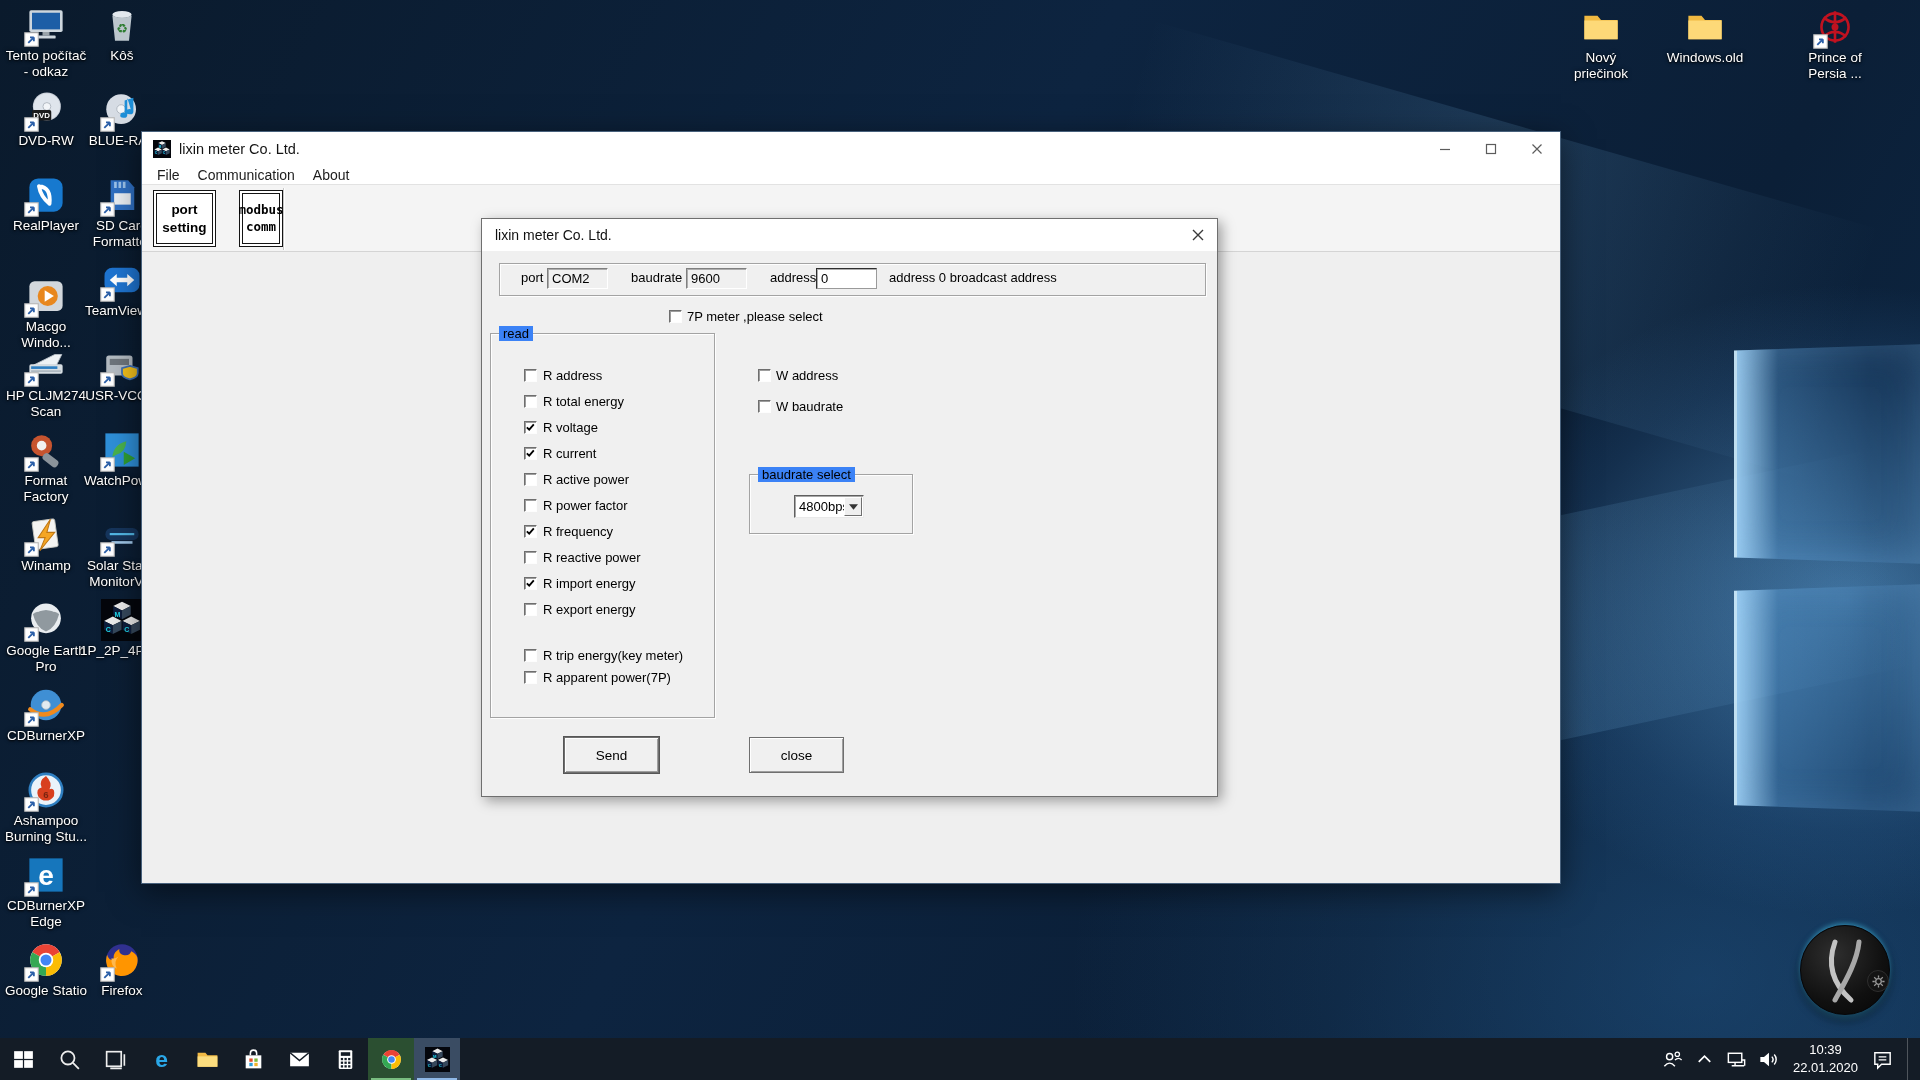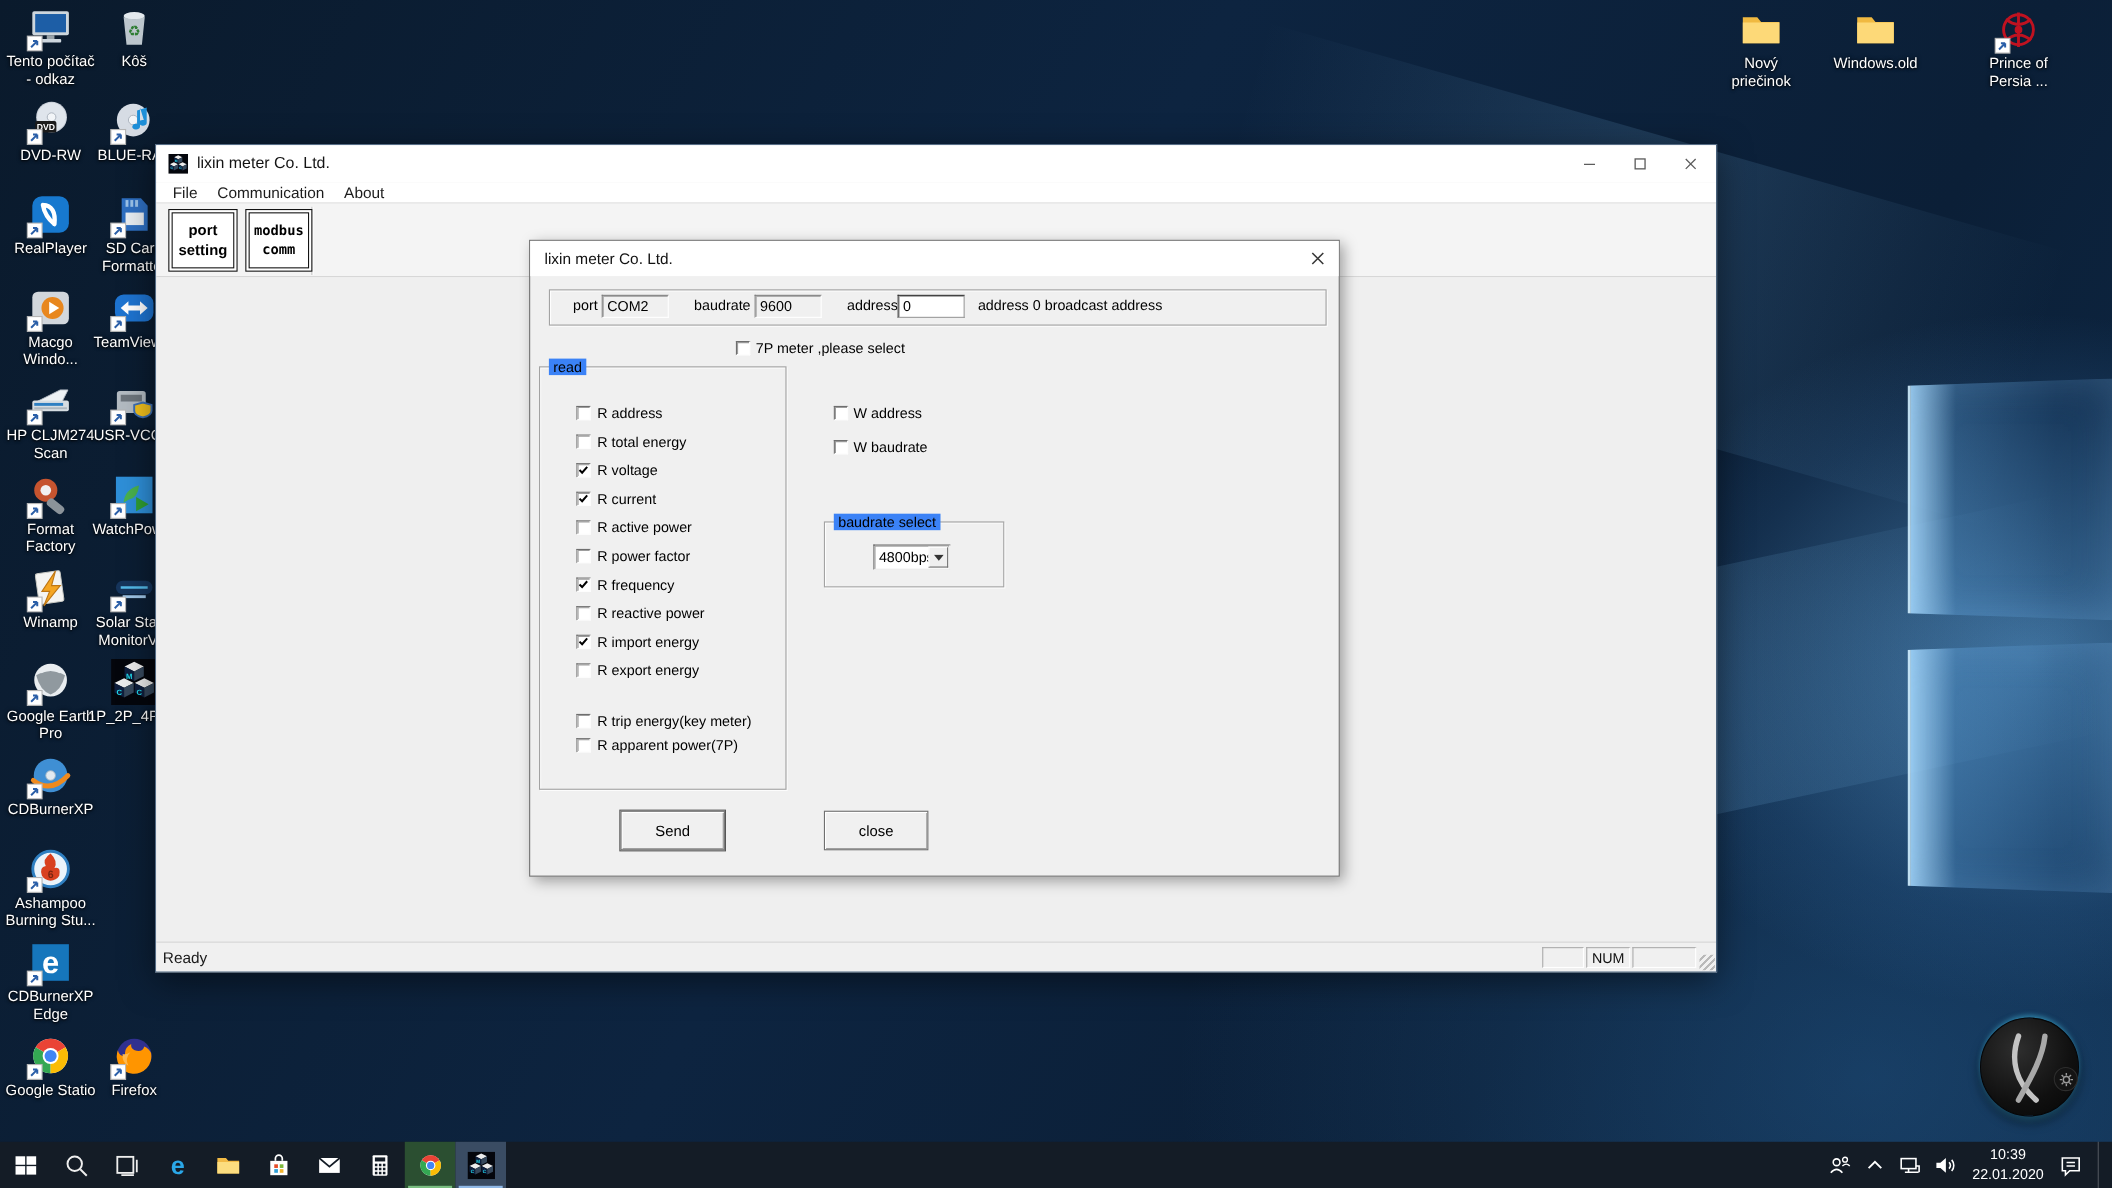--- a/index.html
+++ b/index.html
@@ -180,21 +180,21 @@
         </svg>
         <span class="ov" data-name="shortcut-arrow-icon">
           <svg viewBox="0 0 14 14" xmlns="http://www.w3.org/2000/svg">
             <rect x="0.7" y="0.7" width="12.6" height="12.6" fill="#fff" stroke="#b5b5b5"></rect>
             <path d="M4 10.2 L9.2 5 M9.2 5 H5.6 M9.2 5 V8.6" stroke="#2b5fa8" stroke-width="1.7" fill="none"></path>
           </svg>
         </span>
       </div>
       <div class="lb" data-name="desktop-icon-label">RealPlayer</div>
     </div>
-    <div class="dsk" data-name="desktop-icon" style="left: 4px; top: 259px;">
+    <div class="dsk" data-name="desktop-icon" style="left: 4px; top: 275px;">
       <div class="ic" data-name="macgo-icon">
         <svg viewBox="0 0 48 48" xmlns="http://www.w3.org/2000/svg">
           <rect x="5" y="7" width="38" height="34" rx="6" fill="#d2d7dc"></rect>
           <circle cx="26" cy="24" r="11.5" fill="#e8871e"></circle>
           <path d="M22.5 17.5 L33 24 L22.5 30.5 Z" fill="#fff"></path>
         </svg>
         <span class="ov" data-name="shortcut-arrow-icon">
           <svg viewBox="0 0 14 14" xmlns="http://www.w3.org/2000/svg">
             <rect x="0.7" y="0.7" width="12.6" height="12.6" fill="#fff" stroke="#b5b5b5"></rect>
             <path d="M4 10.2 L9.2 5 M9.2 5 H5.6 M9.2 5 V8.6" stroke="#2b5fa8" stroke-width="1.7" fill="none"></path>
@@ -556,35 +556,28 @@
       <span class="menu-item" data-name="menu-about">About</span>
     </div>
   <div id="toolbar" data-name="toolbar">
     <div class="tb-sep" data-name="toolbar-separator"></div>
   <div class="tb-btn" data-name="port-setting-button" style="left: 11px; width: 63px;">
         <div class="inner">
           <div data-name="toolbar-button-label">port</div>
           <div data-name="toolbar-button-label">setting</div>
         </div>
       </div>
-      <div class="tb-btn" data-name="modbus-comm-button" style="left: 81px; width: 61px;">
+      <div class="tb-btn" data-name="modbus-comm-button" style="left: 97px; width: 44px;">
         <div class="inner mono">
           <div data-name="toolbar-button-label">modbus</div>
           <div data-name="toolbar-button-label">comm</div>
         </div>
       </div>
     </div>
   <div id="client" data-name="window-client-area"></div>
-  <div id="statusbar" data-name="statusbar">
-    <span class="ready" data-name="status-text">Ready</span>
-    <span class="st-cell" style="right:120px;width:38px;" data-name="status-cell-cap"></span>
-    <span class="st-cell" style="right:78px;width:40px;" data-name="status-cell-num">NUM</span>
-    <span class="st-cell" style="right:18px;width:58px;" data-name="status-cell-scrl"></span>
-    <span id="grip" data-name="resize-grip"></span>
-  </div>
 </div>
 
 <div id="dialog" data-name="meter-dialog">
   <div id="dlg-title" data-name="dialog-titlebar">
     <span class="t" data-name="dialog-title">lixin meter Co. Ltd.</span>
     <span id="dlg-close" data-name="dialog-close-icon">
       <svg viewBox="0 0 14 14" fill="none">
           <path d="M2 2 L12 12 M12 2 L2 12"></path>
         </svg>
     </span>

